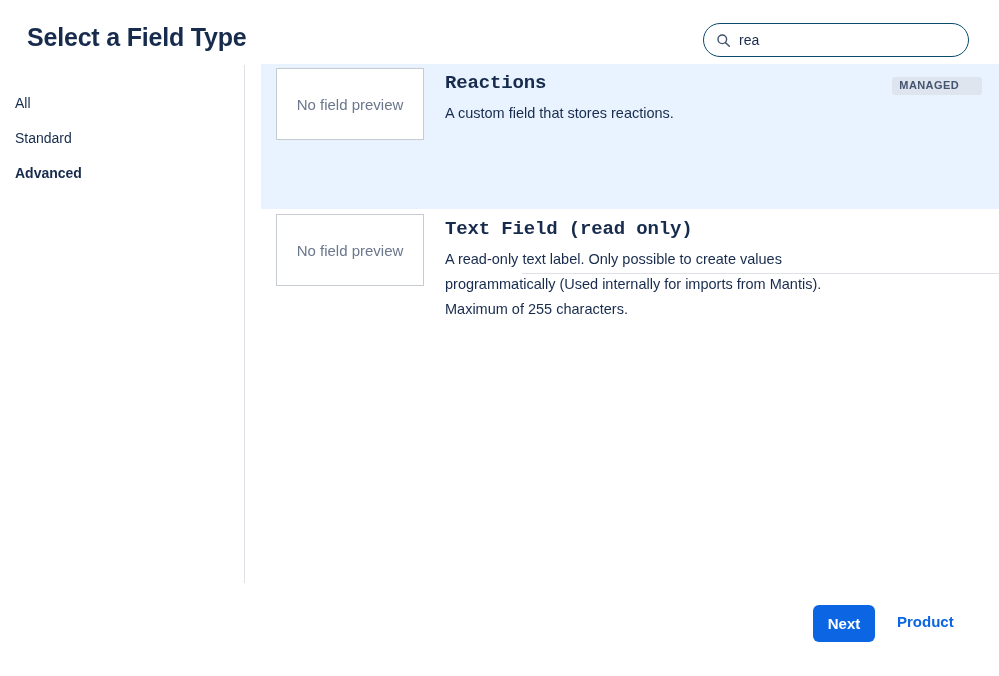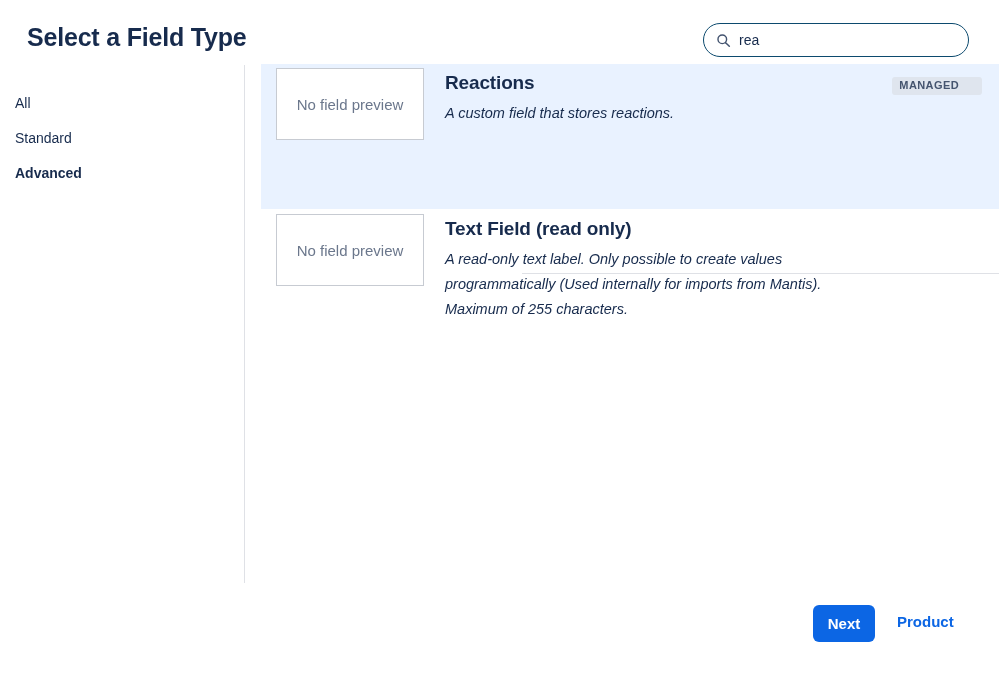--- a/index.html
+++ b/index.html
@@ -142,30 +142,30 @@
 
   .card-title {
     position: absolute;
     left: 184px;
     top: 8px;
     font-size: 19px;
     font-weight: bold;
     letter-spacing: -0.15px;
     color: #172B4D;
     white-space: nowrap;
+    font-family: Liberation Mono, monospace;
   }
   .card-desc {
     position: absolute;
     left: 184px;
     top: 37px;
     width: 430px;
     font-size: 14.5px;
     line-height: 25px;
     color: #172B4D;
-    font-style: italic;
   }
 
   .badge {
     position: absolute;
     right: 17px;
     top: 13px;
     background: #DFE5EE;
     color: #44546F;
     font-size: 11px;
     font-weight: bold;

